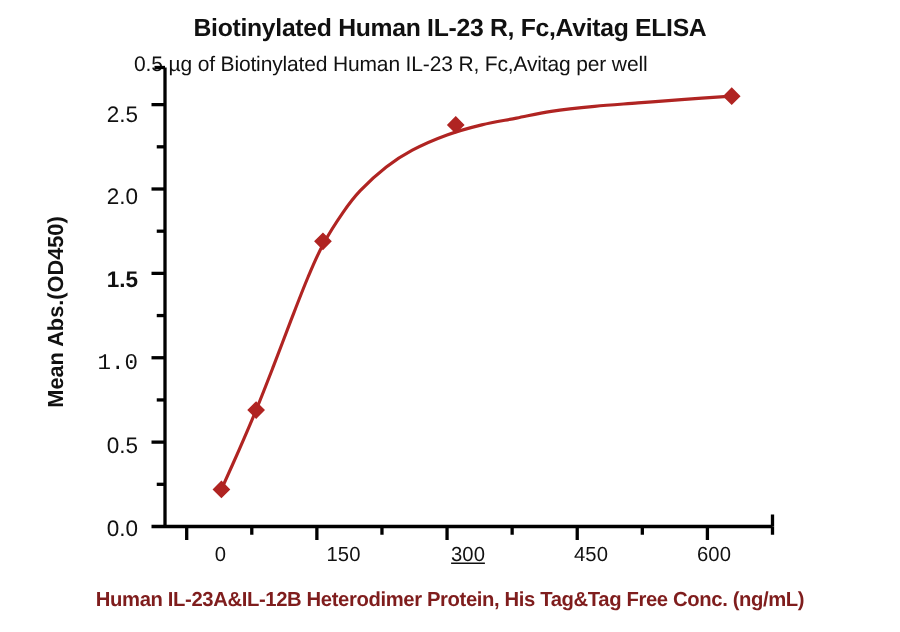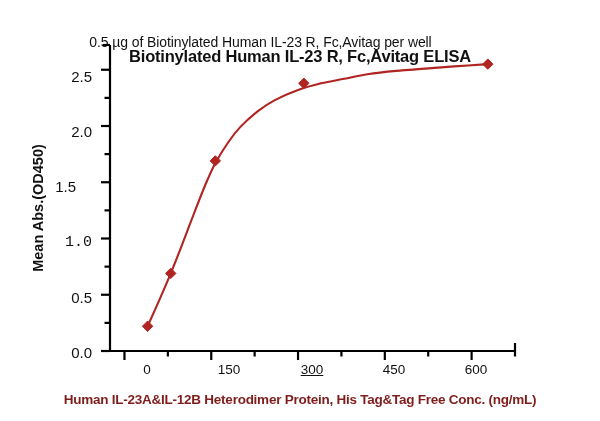--- a/index.html
+++ b/index.html
@@ -24,21 +24,20 @@
   .title {
     position: absolute;
     left: 0;
     top: 10px;
     width: 600px;
     text-align: center;
     font-size: 16.5px;
     font-weight: bold;
     letter-spacing: -0.2px;
     color: #111111;
-    margin-top: 37px;
   }
   .subtitle {
     position: absolute;
     left: 0;
     top: 34px;
     width: 521px;
     text-align: center;
     font-size: 14px;
     font-weight: normal;
     letter-spacing: -0.1px;
@@ -98,21 +97,21 @@
 
   <div class="subtitle">0.5 µg of Biotinylated Human IL-23 R, Fc,Avitag per well</div>
 
   <div class="ylabel">Mean Abs.(OD450)</div>
 
   <div class="xlabel">Human IL-23A&amp;IL-12B Heterodimer Protein, His Tag&amp;Tag Free Conc. (ng/mL)</div>
 
   <div class="ytick-label" style="left:52px; top:344px;">0.0</div>
   <div class="ytick-label" style="left:52px; top:289px;">0.5</div>
   <div class="ytick-label" style="left:52px; top:234px;font-family:Liberation Mono, monospace;">1.0</div>
-  <div class="ytick-label" style="left:36px; top:178px;">1.5</div>
+  <div class="ytick-label" style="left:52px; top:178px;font-weight:bold;">1.5</div>
   <div class="ytick-label" style="left:52px; top:123px;">2.0</div>
   <div class="ytick-label" style="left:52px; top:68px;">2.5</div>
 
   <div class="xtick-label" style="left:117px; top:362px;">0</div>
   <div class="xtick-label" style="left:199px; top:362px;">150</div>
   <div class="xtick-label" style="left:282px; top:362px;text-decoration:underline;">300</div>
   <div class="xtick-label" style="left:364px; top:362px;">450</div>
   <div class="xtick-label" style="left:446px; top:362px;">600</div>
 
   <svg class="plot" viewBox="0 0 600 421">

